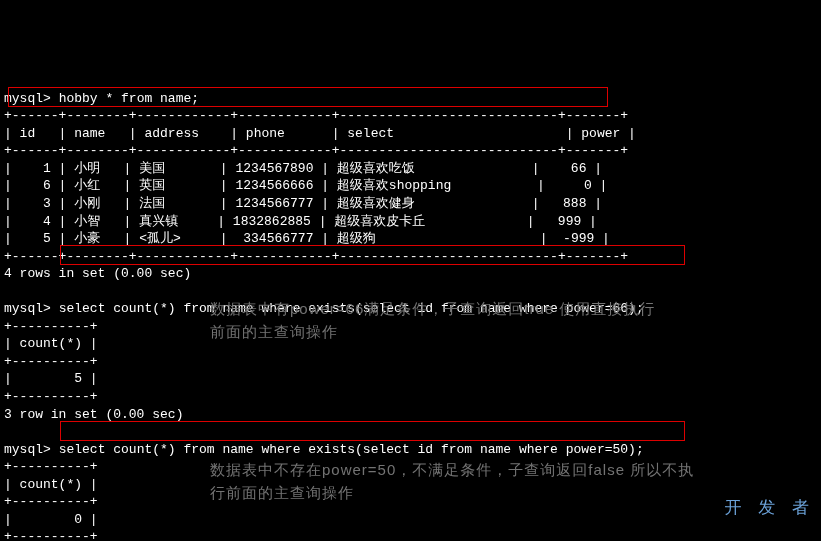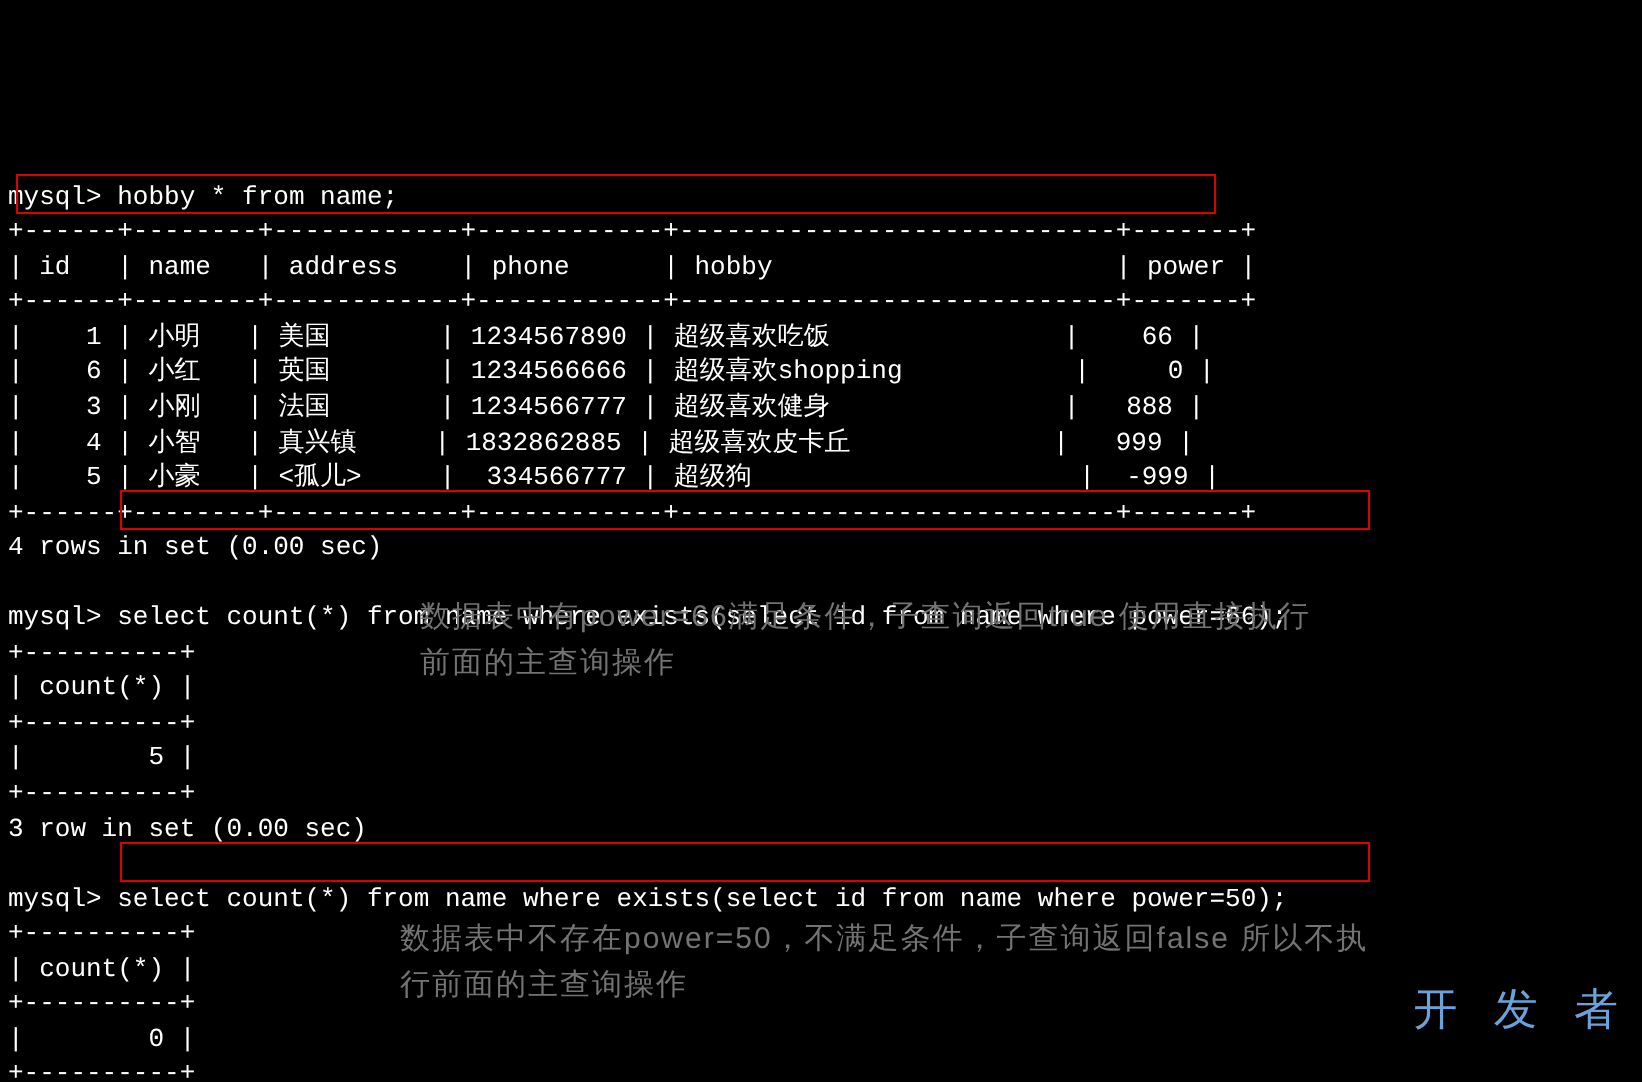--- a/index.html
+++ b/index.html
@@ -12,32 +12,32 @@
     width:821px;
     height:541px;
     overflow:hidden;
     white-space:pre;
     position:relative;
   }
   .term { padding:2px 4px; }
   .hl-box { position:absolute; border:1px solid #d00; pointer-events:none; }
   .anno { position:absolute; color:#737373; font-family:Liberation Sans, sans-serif; font-size:15px; line-height:1.5; white-space:normal; letter-spacing:1px; }
   .watermark { position:absolute; right:6px; bottom:4px; color:#7fbfff; font-family:"Microsoft YaHei",sans-serif; text-align:right; opacity:0.85; }
-  .watermark .w1 { font-size:22px; letter-spacing:6px; }
+  .watermark .w1 { font-size:17px; letter-spacing:6px; }
   .watermark .w2 { font-size:16px; letter-spacing:1px; font-weight:bold; }
 </style>
 </head>
 <body>
 
 
 
 <div class="term">
 <span>mysql&gt;</span> <span>hobby * from name;</span>
 <span>+------+--------+------------+------------+----------------------------+-------+</span>
-<span>| id   | name   | address    | phone      | hobby                      | power |</span>
+<span>| id   | name   | address    | phone      | select                      | power |</span>
 <span>+------+--------+------------+------------+----------------------------+-------+</span>
 <span>|    1 | 小明   | 美国       | 1234567890 | 超级喜欢吃饭               |    66 |</span>
 <span>|    6 | 小红   | 英国       | 1234566666 | 超级喜欢shopping           |     0 |</span>
 <span>|    3 | 小刚   | 法国       | 1234566777 | 超级喜欢健身               |   888 |</span>
 <span>|    4 | 小智   | 真兴镇     | 1832862885 | 超级喜欢皮卡丘             |   999 |</span>
 <span>|    5 | 小豪   | &lt;孤儿&gt;     |  334566777 | 超级狗                     |  -999 |</span>
 <span>+------+--------+------------+------------+----------------------------+-------+</span>
 <span>4 rows in set (0.00 sec)</span>
 
 <span>mysql&gt;</span> <span>select count(*) from name where exists(select id from name where power=66);</span>
@@ -58,21 +58,21 @@
 </div>
 
 
 <div class="hl-box" style="left:8px; top:87px; width:600px; height:20px;"></div>
 <div class="hl-box" style="left:60px; top:245px; width:625px; height:20px;"></div>
 <div class="hl-box" style="left:60px; top:421px; width:625px; height:20px;"></div>
 
 
 <div class="anno" style="left:210px; top:298px; width:460px;">数据表中有power=66满足条件，子查询返回true
 使用直接执行前面的主查询操作</div>
-<div class="anno" style="left:200px; top:459px; width:500px;">数据表中不存在power=50，不满足条件，子查询返回false
+<div class="anno" style="left:210px; top:459px; width:500px;">数据表中不存在power=50，不满足条件，子查询返回false
 所以不执行前面的主查询操作</div>
 
 
 <div class="watermark">
   <div class="w1">开 发 者</div>
 </div>
 
 
 
 

